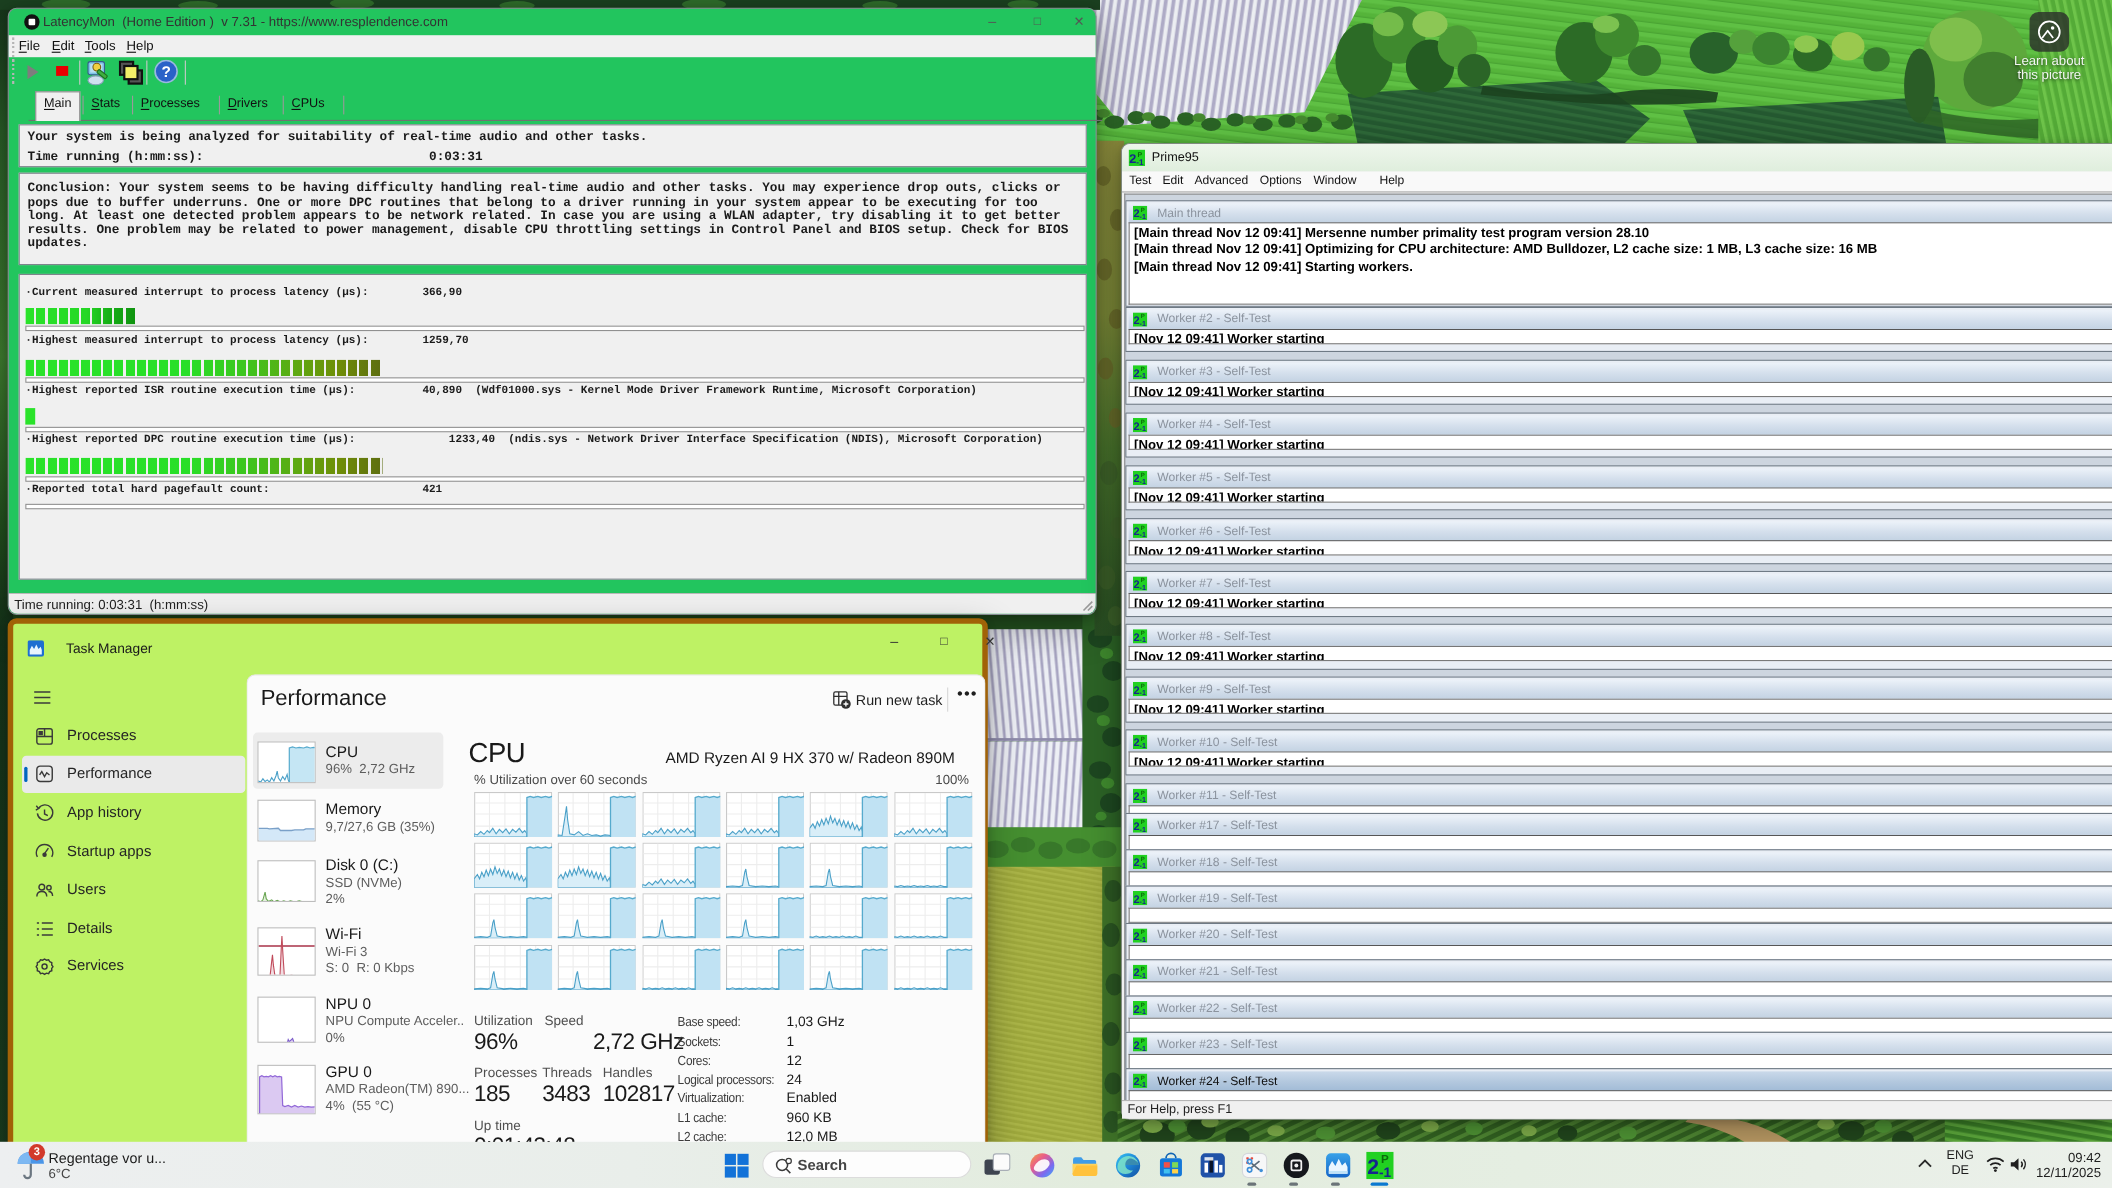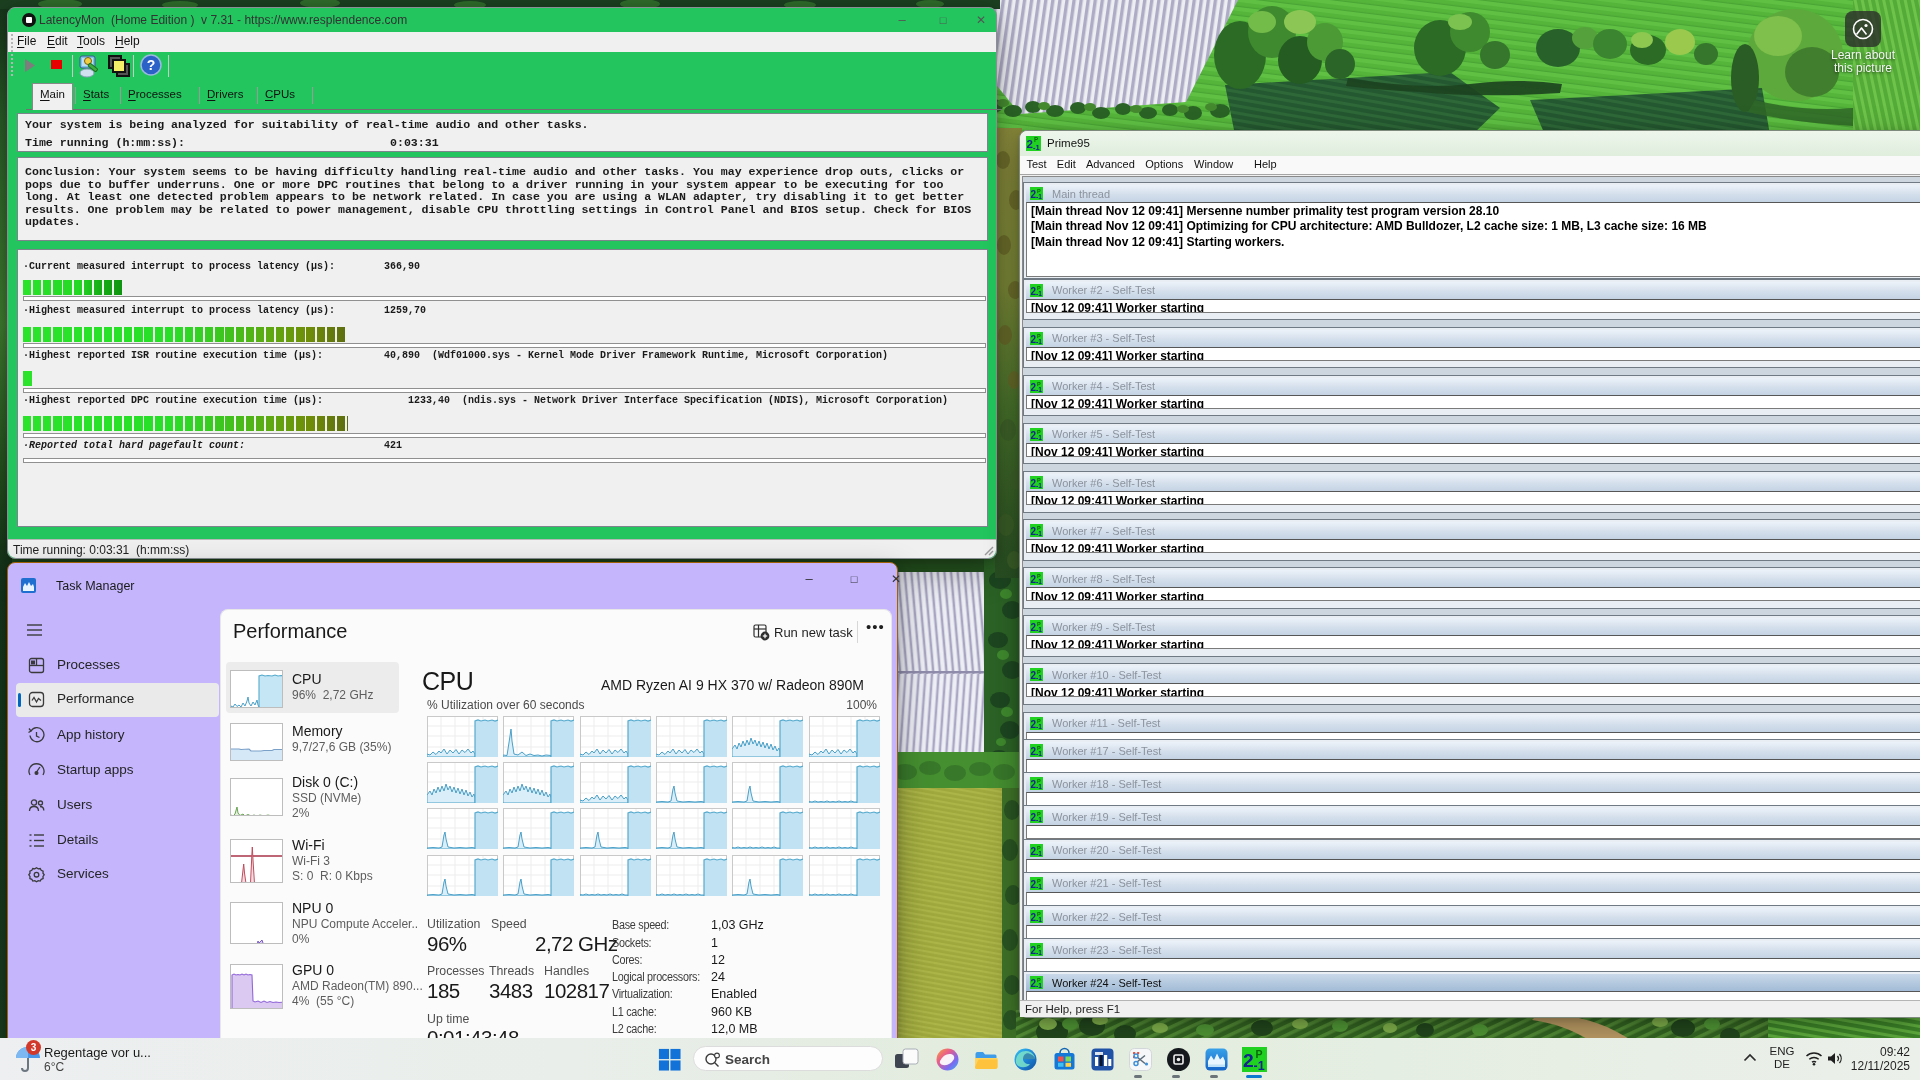--- a/index.html
+++ b/index.html
@@ -25,21 +25,21 @@
 .tabsep { position:absolute; top:4px; width:1px; height:17px; background:#9a9a9a; }
 #tab-main { left:8px; top:0; height:27px; border:1px solid #888; border-bottom:none; background:#f0f0f0; padding:4px 7px 0 7px; z-index:2; }
 .gbox { position:absolute; left:9px; width:971px; border:1px solid #7e848c; background:#f0f0f0; }
 .lmmono { font-family:"Liberation Mono",monospace; font-weight:bold; color:#1a1a1a; }
 .row-label { position:absolute; font-family:"Liberation Mono",monospace; font-weight:bold; font-size:10px; color:#1a1a1a; white-space:pre; }
 .lmbar { position:absolute; height:15px; background-image:repeating-linear-gradient(90deg, transparent 0 8.2px, #f0f0f0 8.2px 10.125px); }
 .lmtrack { position:absolute; height:5px; border:1px solid #909090; background:#fff; width:963px; left:5px; }
 #lm-status { position:absolute; left:0; bottom:0; width:100%; height:19px; border-top:1px solid #b9b9b9; font-size:12px; color:#222; border-radius:0 0 8px 8px; background:#f0f0f0;}
 
 
-#taskmgr { left:7px; top:562px; width:891px; height:490px; background:#c4b5fd; border:1px solid #a16207; border-radius:8px 8px 0 0; }
+#taskmgr { left:7px; top:562px; width:891px; height:490px; background:#bef264; border:5px solid #a16207; border-radius:8px 8px 0 0; }
 #tm-title { position:absolute; left:48px; top:16px; font-size:12.5px; color:#1b1b1b; }
 .tm-navrow { position:absolute; left:8px; width:200px; height:34px; font-size:13.5px; color:#252525; }
 .tm-navrow .lbl { position:absolute; left:41px; top:8px; }
 .tm-navrow svg { position:absolute; left:12px; top:8px; }
 #tm-panel { position:absolute; left:212px; top:46px; width:672px; height:444px; background:#fbfbfb; border:1px solid #e7e7e7; border-radius:8px 8px 0 0; border-bottom:none; }
 .mini-row { position:absolute; left:5px; width:173px; }
 .mini-chart { position:absolute; left:4px; border:1px solid #bdbdbd; background:#fff; }
 .mini-name { position:absolute; left:66px; font-size:14px; color:#191919; }
 .mini-sub { position:absolute; left:66px; font-size:12px; color:#5d5d5d; white-space:nowrap; }
 .statlbl { position:absolute; font-size:12.3px; color:#4f4f4f; }
@@ -354,21 +354,21 @@
     <div class="lmbar" style="left:5px; top:76.5px; width:324px; background:linear-gradient(90deg,#2ae32a 0%,#28df28 45%,#3dc51e 62%,#5ea912 76%,#6f8d08 88%,#5d6d10 100%); -webkit-mask-image:repeating-linear-gradient(90deg,#000 0 8.2px,transparent 8.2px 10.125px);"></div>
     <div class="lmtrack" style="top:92.5px;"></div>
     <div class="row-label" style="left:5px; top:100.3px;">·Highest reported ISR routine execution time (µs):</div>
     <div class="row-label" style="left:366px; top:100.3px;">40,890&nbsp;&nbsp;(Wdf01000.sys - Kernel Mode Driver Framework Runtime, Microsoft Corporation)</div>
     <div class="lmbar" style="left:5px; top:121px; width:9px; background:#2ae32a;"></div>
     <div class="lmtrack" style="top:137.5px;"></div>
     <div class="row-label" style="left:5px; top:145.3px;">·Highest reported DPC routine execution time (µs):</div>
     <div class="row-label" style="left:366px; top:145.3px;margin-left:24px;">1233,40&nbsp;&nbsp;(ndis.sys - Network Driver Interface Specification (NDIS), Microsoft Corporation)</div>
     <div class="lmbar" style="left:5px; top:166px; width:324.5px; background:linear-gradient(90deg,#2ae32a 0%,#28df28 45%,#3dc51e 62%,#5ea912 76%,#6f8d08 88%,#5d6d10 100%); -webkit-mask-image:repeating-linear-gradient(90deg,#000 0 8.2px,transparent 8.2px 10.125px);"></div>
     <div class="lmtrack" style="top:182.5px;"></div>
-    <div class="row-label" style="left:5px; top:190.1px;font-style:italic;">·Reported total hard pagefault count:</div>
+    <div class="row-label" style="left:5px; top:190.1px;">·Reported total hard pagefault count:</div>
     <div class="row-label" style="left:366px; top:190.1px;">421</div>
     <div class="lmtrack" style="top:207.8px;"></div>
   </div>
   <div id="lm-status">
       <span style="position:absolute; left:5px; top:3px;">Time running: 0:03:31&nbsp; (h:mm:ss)</span>
  <svg style="position:absolute; right:2px; bottom:2px;" width="12" height="12">
         <g stroke="#9a9a9a" stroke-width="1.5">
           <line x1="11" y1="3" x2="3" y2="11"></line>
           <line x1="11" y1="7" x2="7" y2="11"></line>
           <line x1="11" y1="11" x2="11" y2="11"></line>

